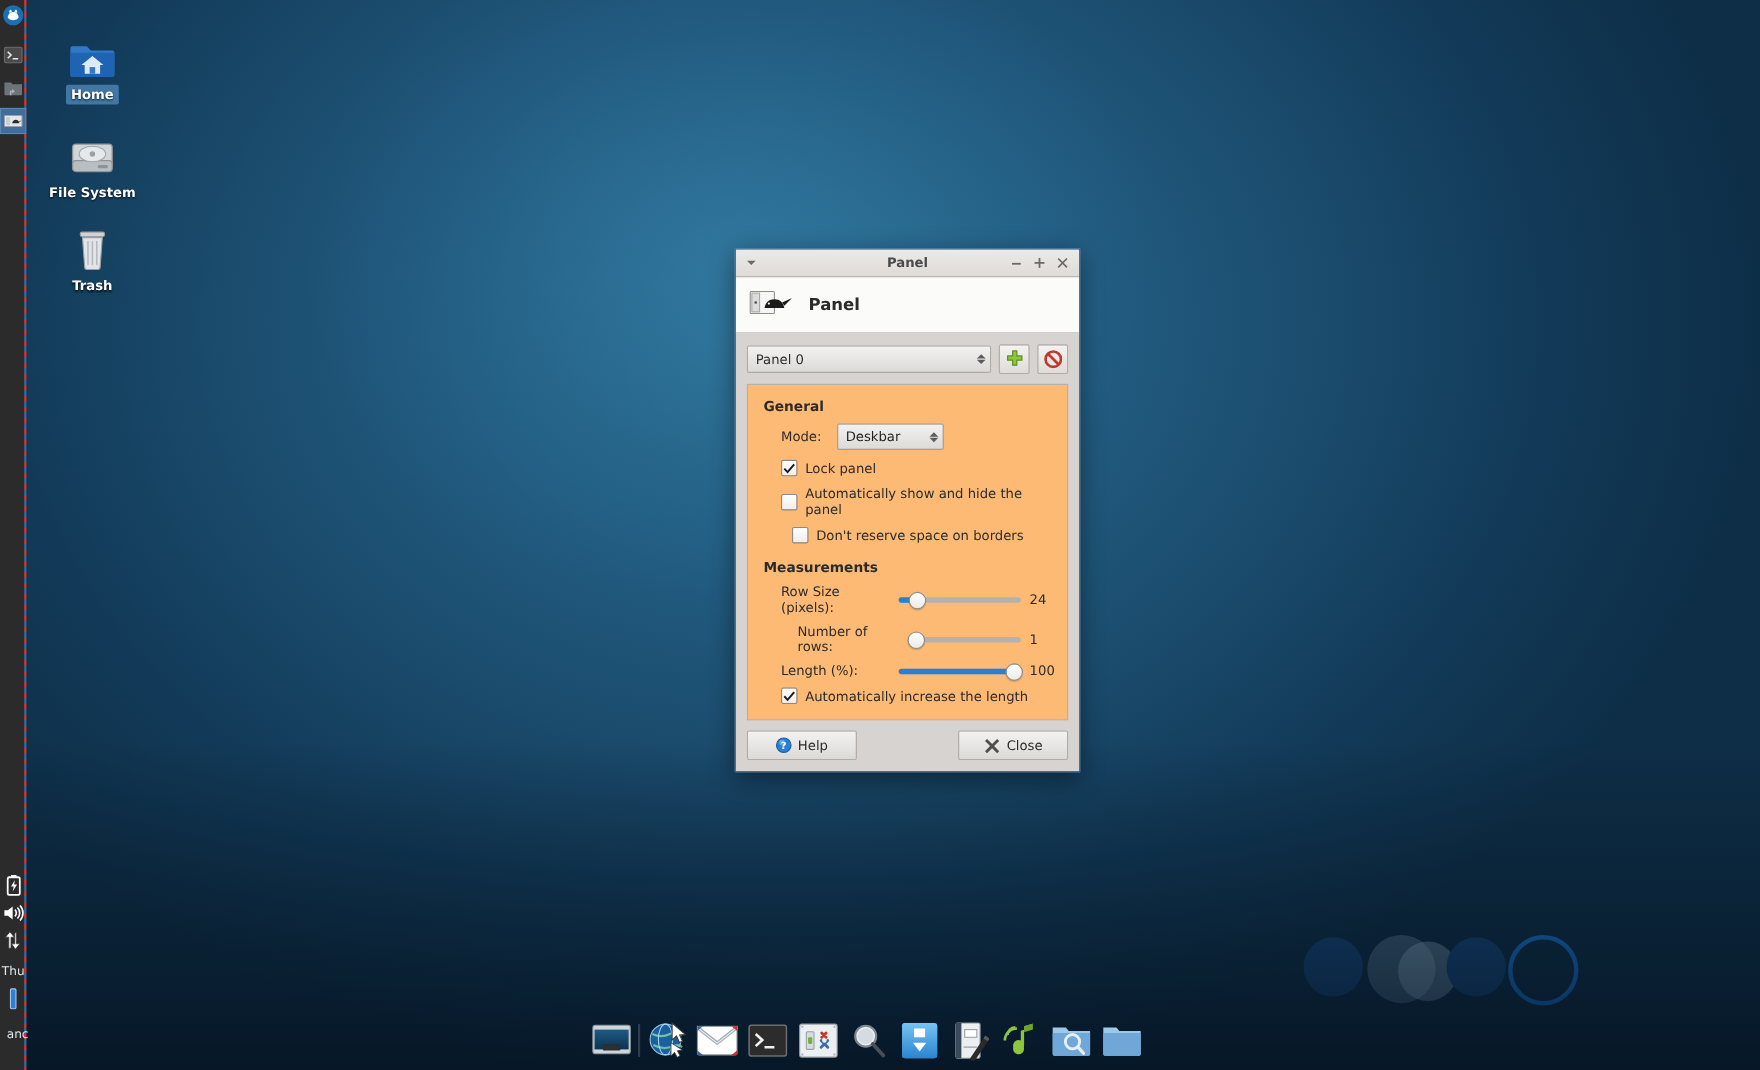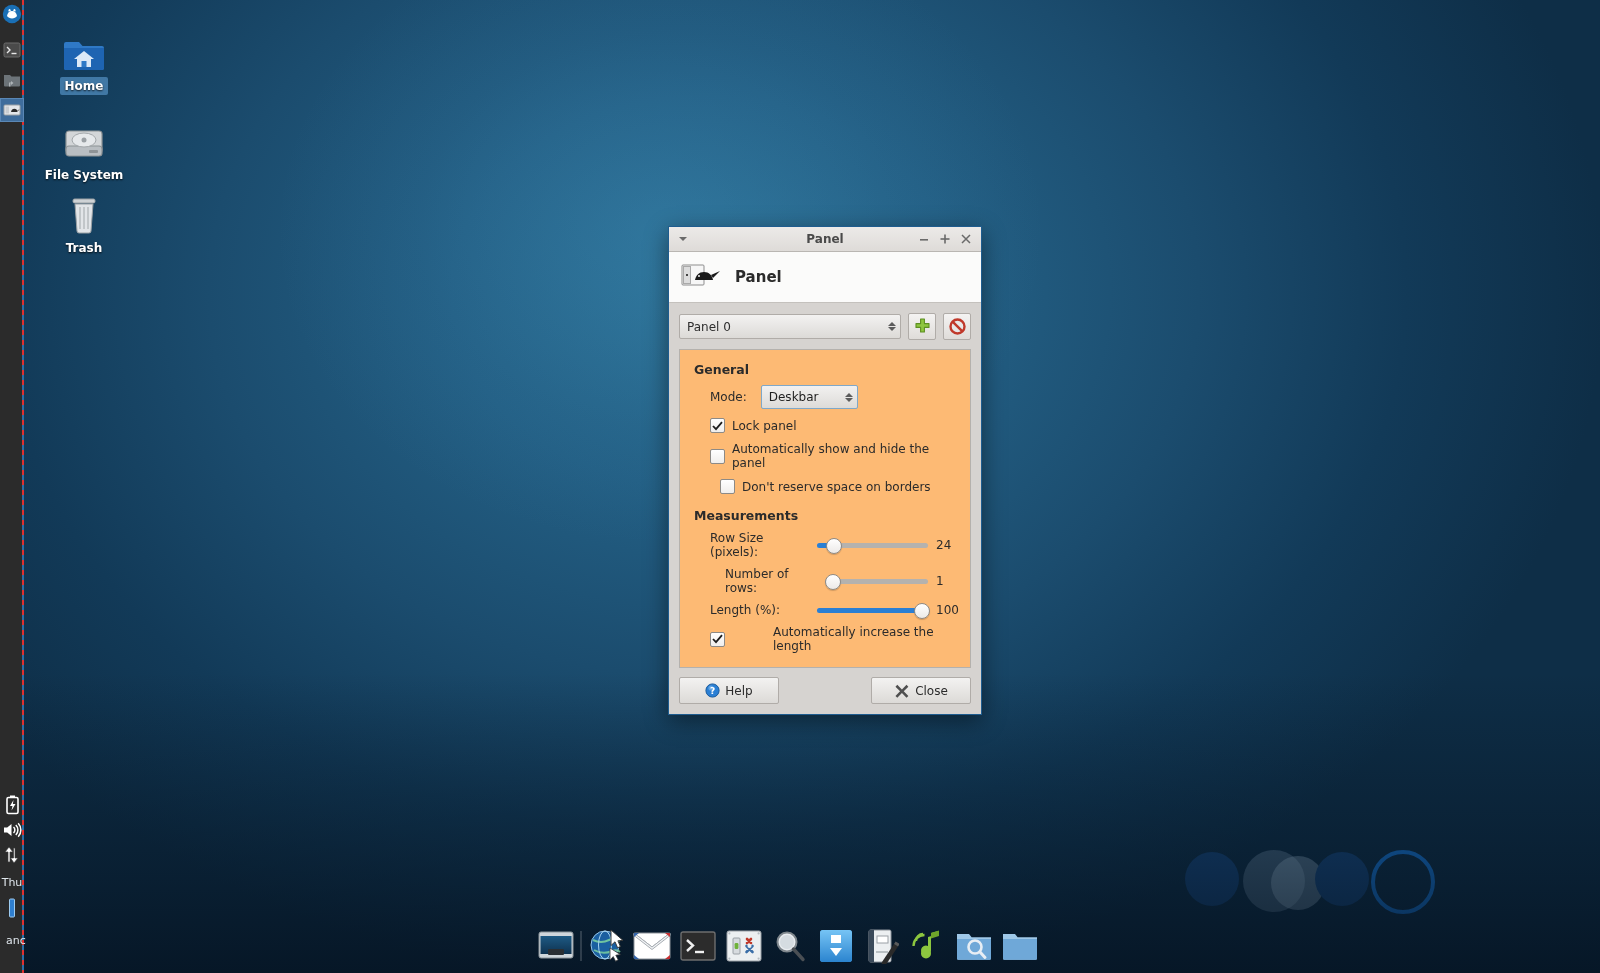--- a/index.html
+++ b/index.html
@@ -303,21 +303,21 @@
       <rect x="3" y="4" width="36" height="22" rx="3" fill="#d3d6d8" stroke="#8e9396" stroke-width="1.2"></rect>
       <rect x="3" y="19" width="36" height="10" rx="3" fill="#b9bec2" stroke="#8e9396" stroke-width="1.2"></rect>
       <ellipse cx="21" cy="13" rx="12" ry="7" fill="#e6e9eb" stroke="#a2a7aa"></ellipse>
       <circle cx="21" cy="13" r="2.5" fill="#9aa0a4"></circle>
       <rect x="26" y="23" width="9" height="3" rx="1" fill="#8e9396"></rect>
     </svg>
   </div>
   <span class="lbl">File System</span>
 </div>
 
-<div class="desk-icon" style="left:36px; top:186px;">
+<div class="desk-icon" style="left:36px; top:198px;">
   <div class="glyph">
     <svg width="34" height="38" viewBox="0 0 34 38">
       <rect x="6" y="3" width="22" height="4" rx="1.5" fill="#cfd3d6" stroke="#9aa0a4"></rect>
       <path d="M8 8 h18 l-2 27 a2 2 0 0 1 -2 2 H12 a2 2 0 0 1 -2 -2 z" fill="#e2e5e8" stroke="#9aa0a4"></path>
       <path d="M13 11 v22 M17 11 v22 M21 11 v22" stroke="#b4babd" stroke-width="1.4"></path>
     </svg>
   </div>
   <span class="lbl">Trash</span>
 </div>
 
@@ -648,21 +648,21 @@
 
       <div class="slider-row" style="margin-left:18px;">
         <span class="sl-label">Length (%):</span>
         <span class="track">
           <span class="fill" style="width:92%;"></span>
           <span class="knob" style="left:87%;"></span>
         </span>
         <span class="sl-val">100</span>
       </div>
 
-      <div class="frow" style="margin-left:18px; margin-bottom:2px;gap:41px;">
+      <div class="frow" style="margin-left:18px; margin-bottom:2px;">
         <span class="chk on">
           <svg class="mark" width="11" height="10" viewBox="0 0 11 10">
             <path d="M1 5 L4 8.2 L10 1.2" stroke="#1d1d1d" stroke-width="1.8" fill="none"></path>
           </svg>
         </span>
         <span>Automatically increase the length</span>
       </div>
 
     </div>
   </div>

